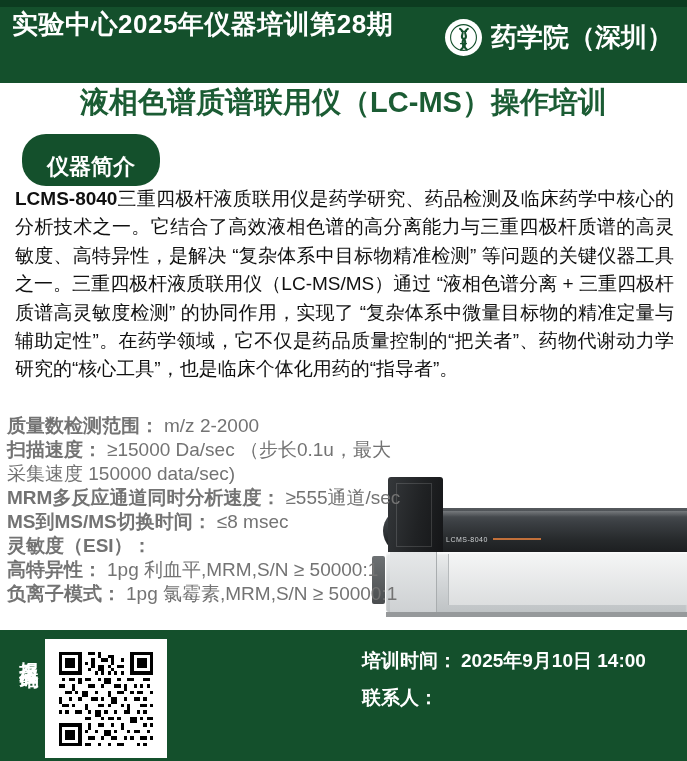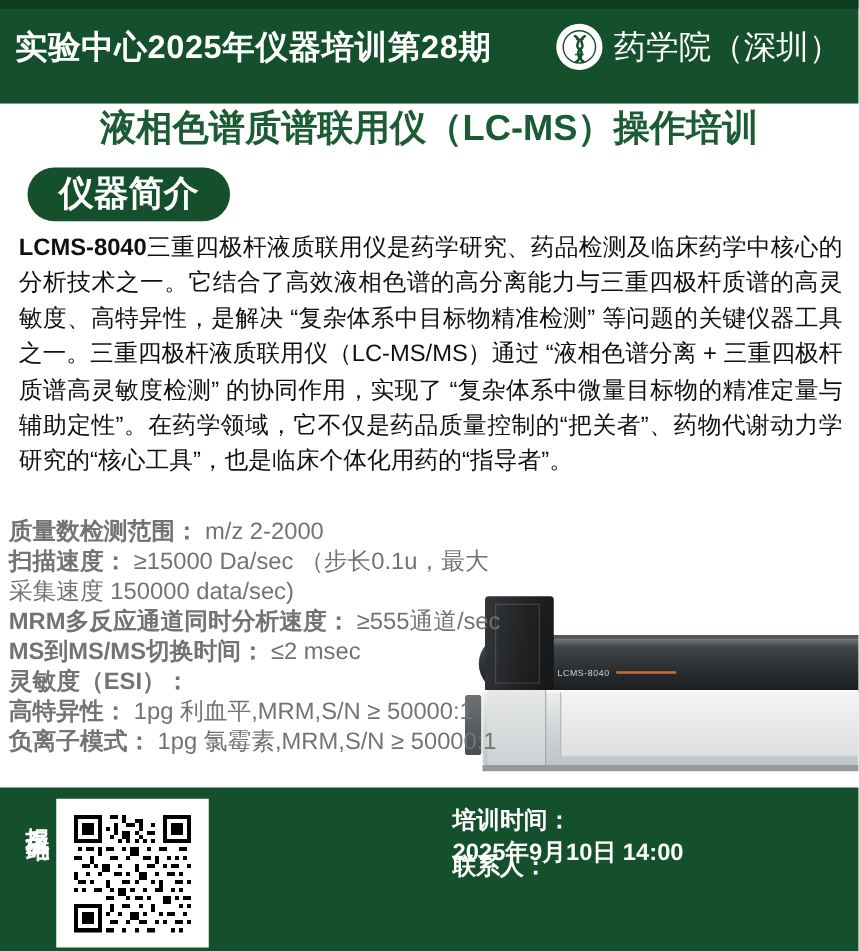--- a/index.html
+++ b/index.html
@@ -2,36 +2,36 @@
 <html><head>
 <meta charset="utf-8">
 <style>
   html,body{margin:0;padding:0;background:#ffffff;}
   .poster{position:relative;width:687px;height:761px;background:#ffffff;overflow:hidden;
           font-family:"Liberation Sans","DejaVu Sans",sans-serif;}
 
   
   .topbar{position:absolute;top:0;left:0;width:687px;height:83px;background:#14502c;}
   .topbar-edge{position:absolute;top:0;left:0;right:0;height:7px;background:#0c3c20;}
-  .topbar-inner{position:absolute;top:7px;left:0;right:0;bottom:0;display:flex;align-items:center;
+  .topbar-inner{position:absolute;top:7px;left:0;right:0;bottom:0;display:flex;
                 padding:0 14px 15px 12px;}
   .topbar-title{color:#ffffff;font-weight:bold;font-size:26px;letter-spacing:.5px;white-space:nowrap;}
   .topbar-right{margin-left:auto;display:flex;align-items:center;gap:9px;}
   .logo{width:37px;height:37px;border-radius:50%;background:#ffffff;display:flex;
         align-items:center;justify-content:center;flex:0 0 auto;}
-  .topbar-org{color:#ffffff;font-weight:normal;font-size:26px;white-space:nowrap;}
+  .topbar-org{color:#ffffff;font-weight:bold;font-size:26px;white-space:nowrap;}
 
   
   .banner{position:absolute;top:83px;left:0;width:687px;height:50px;background:#ffffff;
           display:flex;justify-content:center;}
   .banner-title{color:#1b5c34;font-weight:bold;font-size:29px;white-space:nowrap;}
 
   
-  .tag{position:absolute;background:#14502c;color:#ffffff;font-weight:bold;font-size:28px;
-       line-height:1;padding:7px 25px 8px;border-radius:24px;white-space:nowrap;}
+  .tag{position:absolute;background:#14502c;color:#ffffff;font-weight:bold;font-size:22px;
+       line-height:1;padding:22px 25px 8px;border-radius:24px;white-space:nowrap;}
   .tag-intro{left:22px;top:134px;}
   .tag-params{left:22px;top:364px;}
 
   
   .intro-text{position:absolute;left:15px;top:185px;width:659px;font-size:19px;line-height:28.4px;
               color:#101010;text-align:justify;}
   .intro-text b{font-weight:bold;}
 
   
   .params{position:absolute;left:7px;top:414px;width:400px;font-size:19px;line-height:24px;
@@ -67,21 +67,21 @@
   .inst-base{position:absolute;left:14px;top:142px;right:0;height:5px;background:#96999b;}
 
   
   .footer{position:absolute;left:0;top:630px;width:687px;height:131px;background:#14502c;}
   .qr-caption{position:absolute;left:16px;top:17px;writing-mode:vertical-rl;text-orientation:upright;
               color:#ffffff;font-weight:bold;font-size:19px;letter-spacing:2px;}
   .qr-box{position:absolute;left:45px;top:9px;width:122px;height:119px;background:#ffffff;
           display:flex;align-items:center;justify-content:center;}
   .qr-box svg{width:96px;height:94px;}
   .footer-info{position:absolute;left:362px;top:13px;color:#ffffff;font-weight:bold;font-size:19px;}
-  .info-row{display:flex;align-items:flex-start;height:36.5px;flex-direction:column;}
+  .info-row{display:flex;align-items:center;height:36.5px;}
   .info-label{width:99px;flex:0 0 auto;}
   .info-value{white-space:nowrap;}
 </style>
 </head>
 <body>
 
 <div class="poster">
 
   <div class="topbar">
     <div class="topbar-edge"></div>
@@ -105,21 +105,21 @@
     <div class="banner-title">液相色谱质谱联用仪（LC-MS）操作培训</div>
   </div>
 
   <div class="tag tag-intro">仪器简介</div>
   <div class="intro-text"><b>LCMS-8040</b><span>三重四极杆液质联用仪是药学研究、药品检测及临床药学中核心的分析技术之一。它结合了高效液相色谱的高分离能力与三重四极杆质谱的高灵敏度、高特异性，是解决 “复杂体系中目标物精准检测” 等问题的关键仪器工具之一。三重四极杆液质联用仪（LC-MS/MS）通过 “液相色谱分离 + 三重四极杆质谱高灵敏度检测” 的协同作用，实现了 “复杂体系中微量目标物的精准定量与辅助定性”。在药学领域，它不仅是药品质量控制的“把关者”、药物代谢动力学研究的“核心工具”，也是临床个体化用药的“指导者”。</span></div>
 
   <div class="params">
     <div class="param"><span class="param-label">质量数检测范围：</span><span class="param-value">m/z 2-2000</span></div>
     <div class="param"><span class="param-label">扫描速度：</span><span class="param-value">≥15000 Da/sec （步长0.1u，最大采集速度 150000 data/sec)</span></div>
     <div class="param"><span class="param-label">MRM多反应通道同时分析速度：</span><span class="param-value">≥555通道/sec</span></div>
-    <div class="param"><span class="param-label">MS到MS/MS切换时间：</span><span class="param-value">≤2 msec</span></div>
+    <div class="param"><span class="param-label">MS到MS/MS切换时间：</span><span class="param-value">≤8 msec</span></div>
     <div class="param"><span class="param-label">灵敏度（ESI）：</span><span class="param-value"></span></div>
     <div class="param"><span class="param-label">高特异性：</span><span class="param-value">1pg 利血平,MRM,S/N ≥ 50000:1</span></div>
     <div class="param"><span class="param-label">负离子模式：</span><span class="param-value">1pg 氯霉素,MRM,S/N ≥ 50000:1</span></div>
   </div>
 
   <div class="instrument">
     <div class="inst-cyl">
       <div class="inst-cyl-hl"></div>
     </div>
     <div class="inst-tower">

